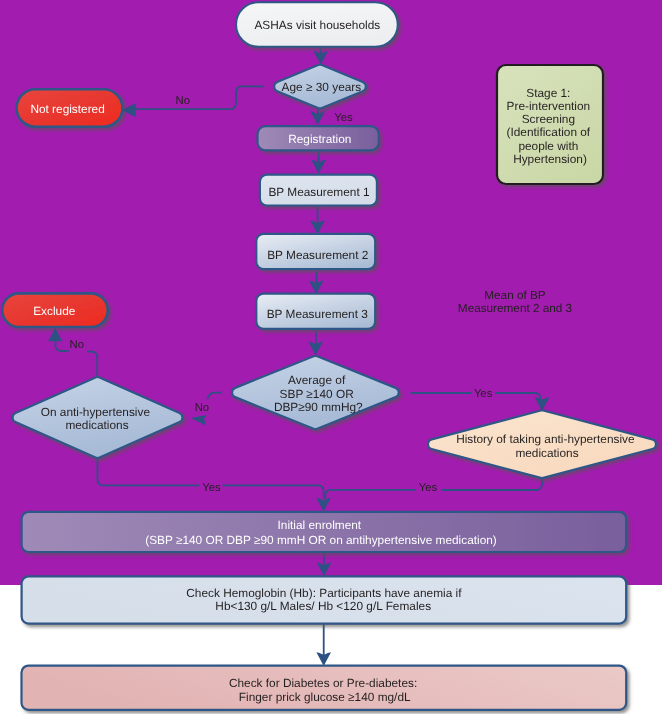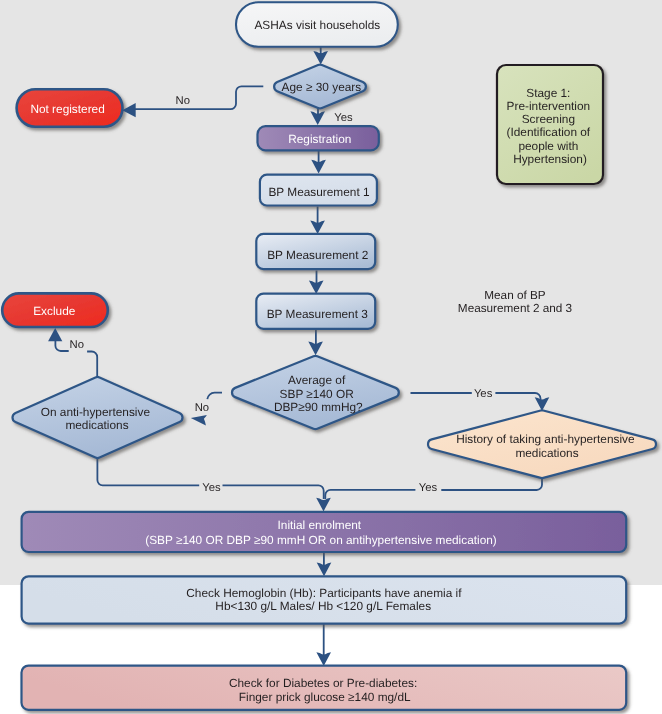--- a/index.html
+++ b/index.html
@@ -1,20 +1,20 @@
 <!DOCTYPE html>
 <html><head>
 <meta charset="utf-8">
 <title>Flowchart</title>
 <style>
   html,body{margin:0;padding:0;background:#ffffff;}
   body{width:662px;height:714px;overflow:hidden;
        font-family:"Liberation Sans",sans-serif;
        -webkit-font-smoothing:antialiased;text-rendering:geometricPrecision;}
-  #stage{position:relative;width:662px;height:585px;background:#e5e5e5;}
+  #stage{position:relative;width:662px;height:585px;background:#a21caf;}
   svg#chart{position:absolute;left:0;top:0;width:662px;height:714px;display:block;}
   svg text{font-family:"Liberation Sans",sans-serif;}
   .nodetext{font-size:11.85px;fill:#231f20;}
   .nodetext-w{font-size:11.85px;fill:#ffffff;}
   .edgelabel{font-size:11.3px;fill:#231f20;}
   .note{font-size:11.75px;fill:#231f20;}
 </style>
 </head>
 <body>
 

